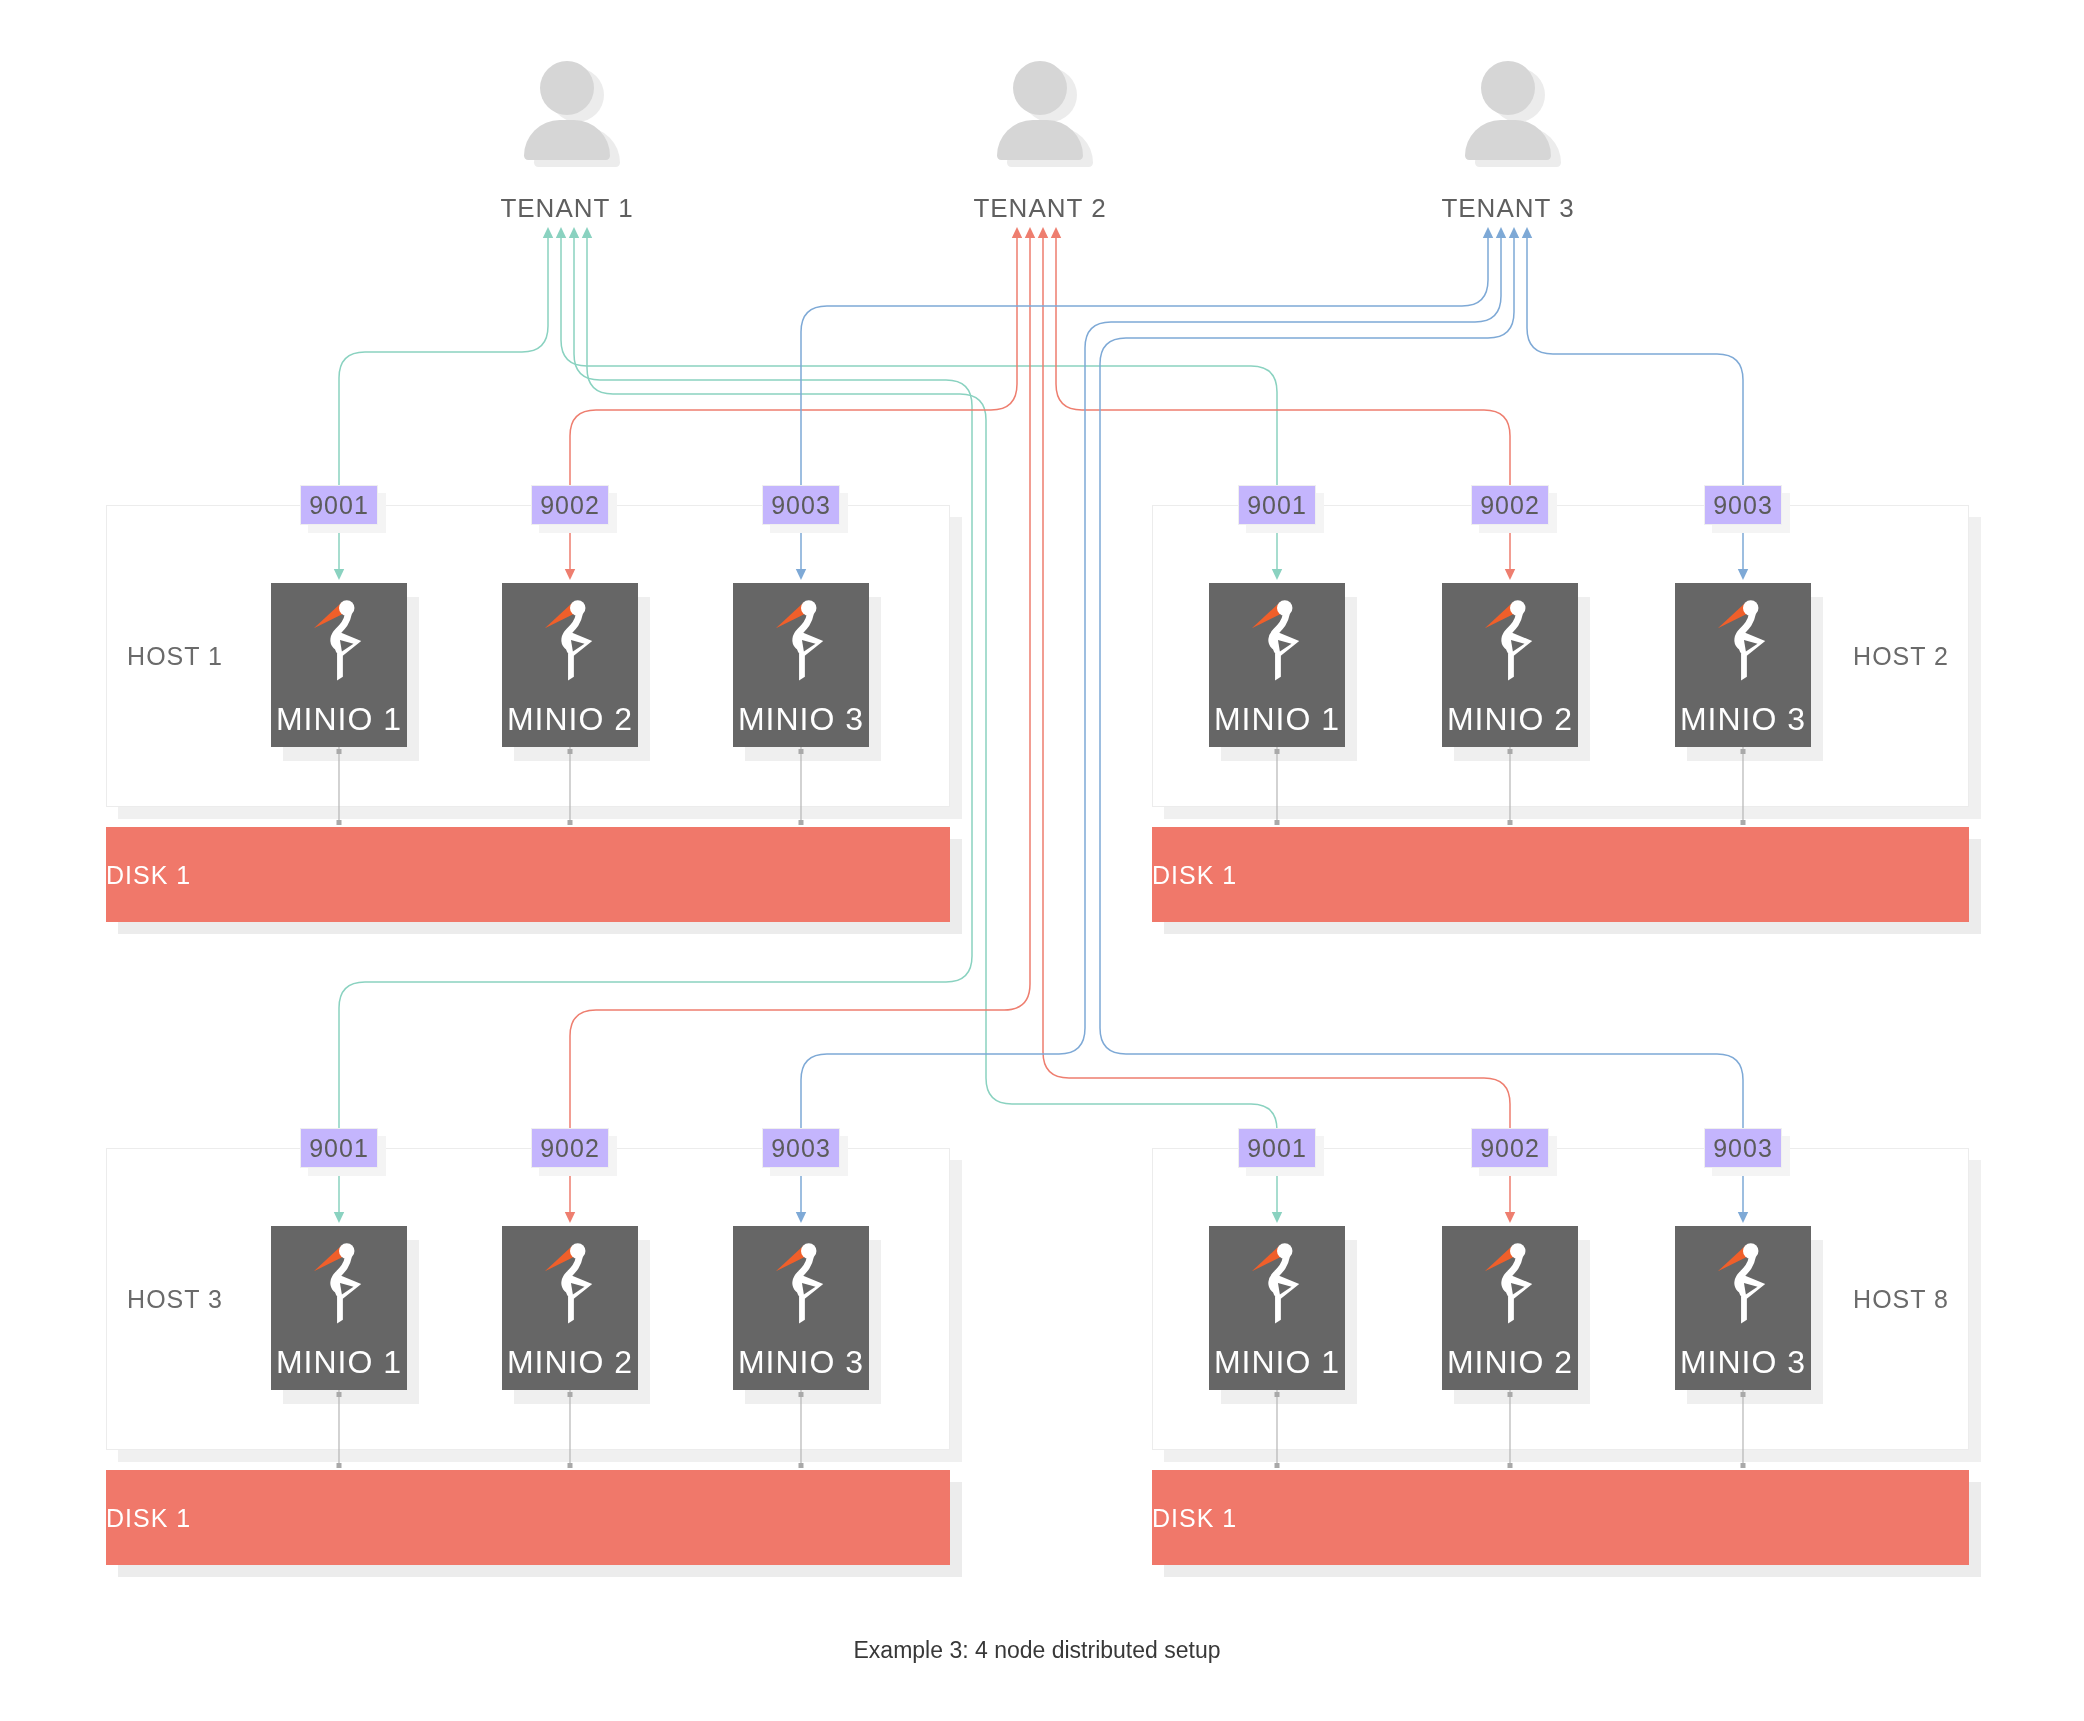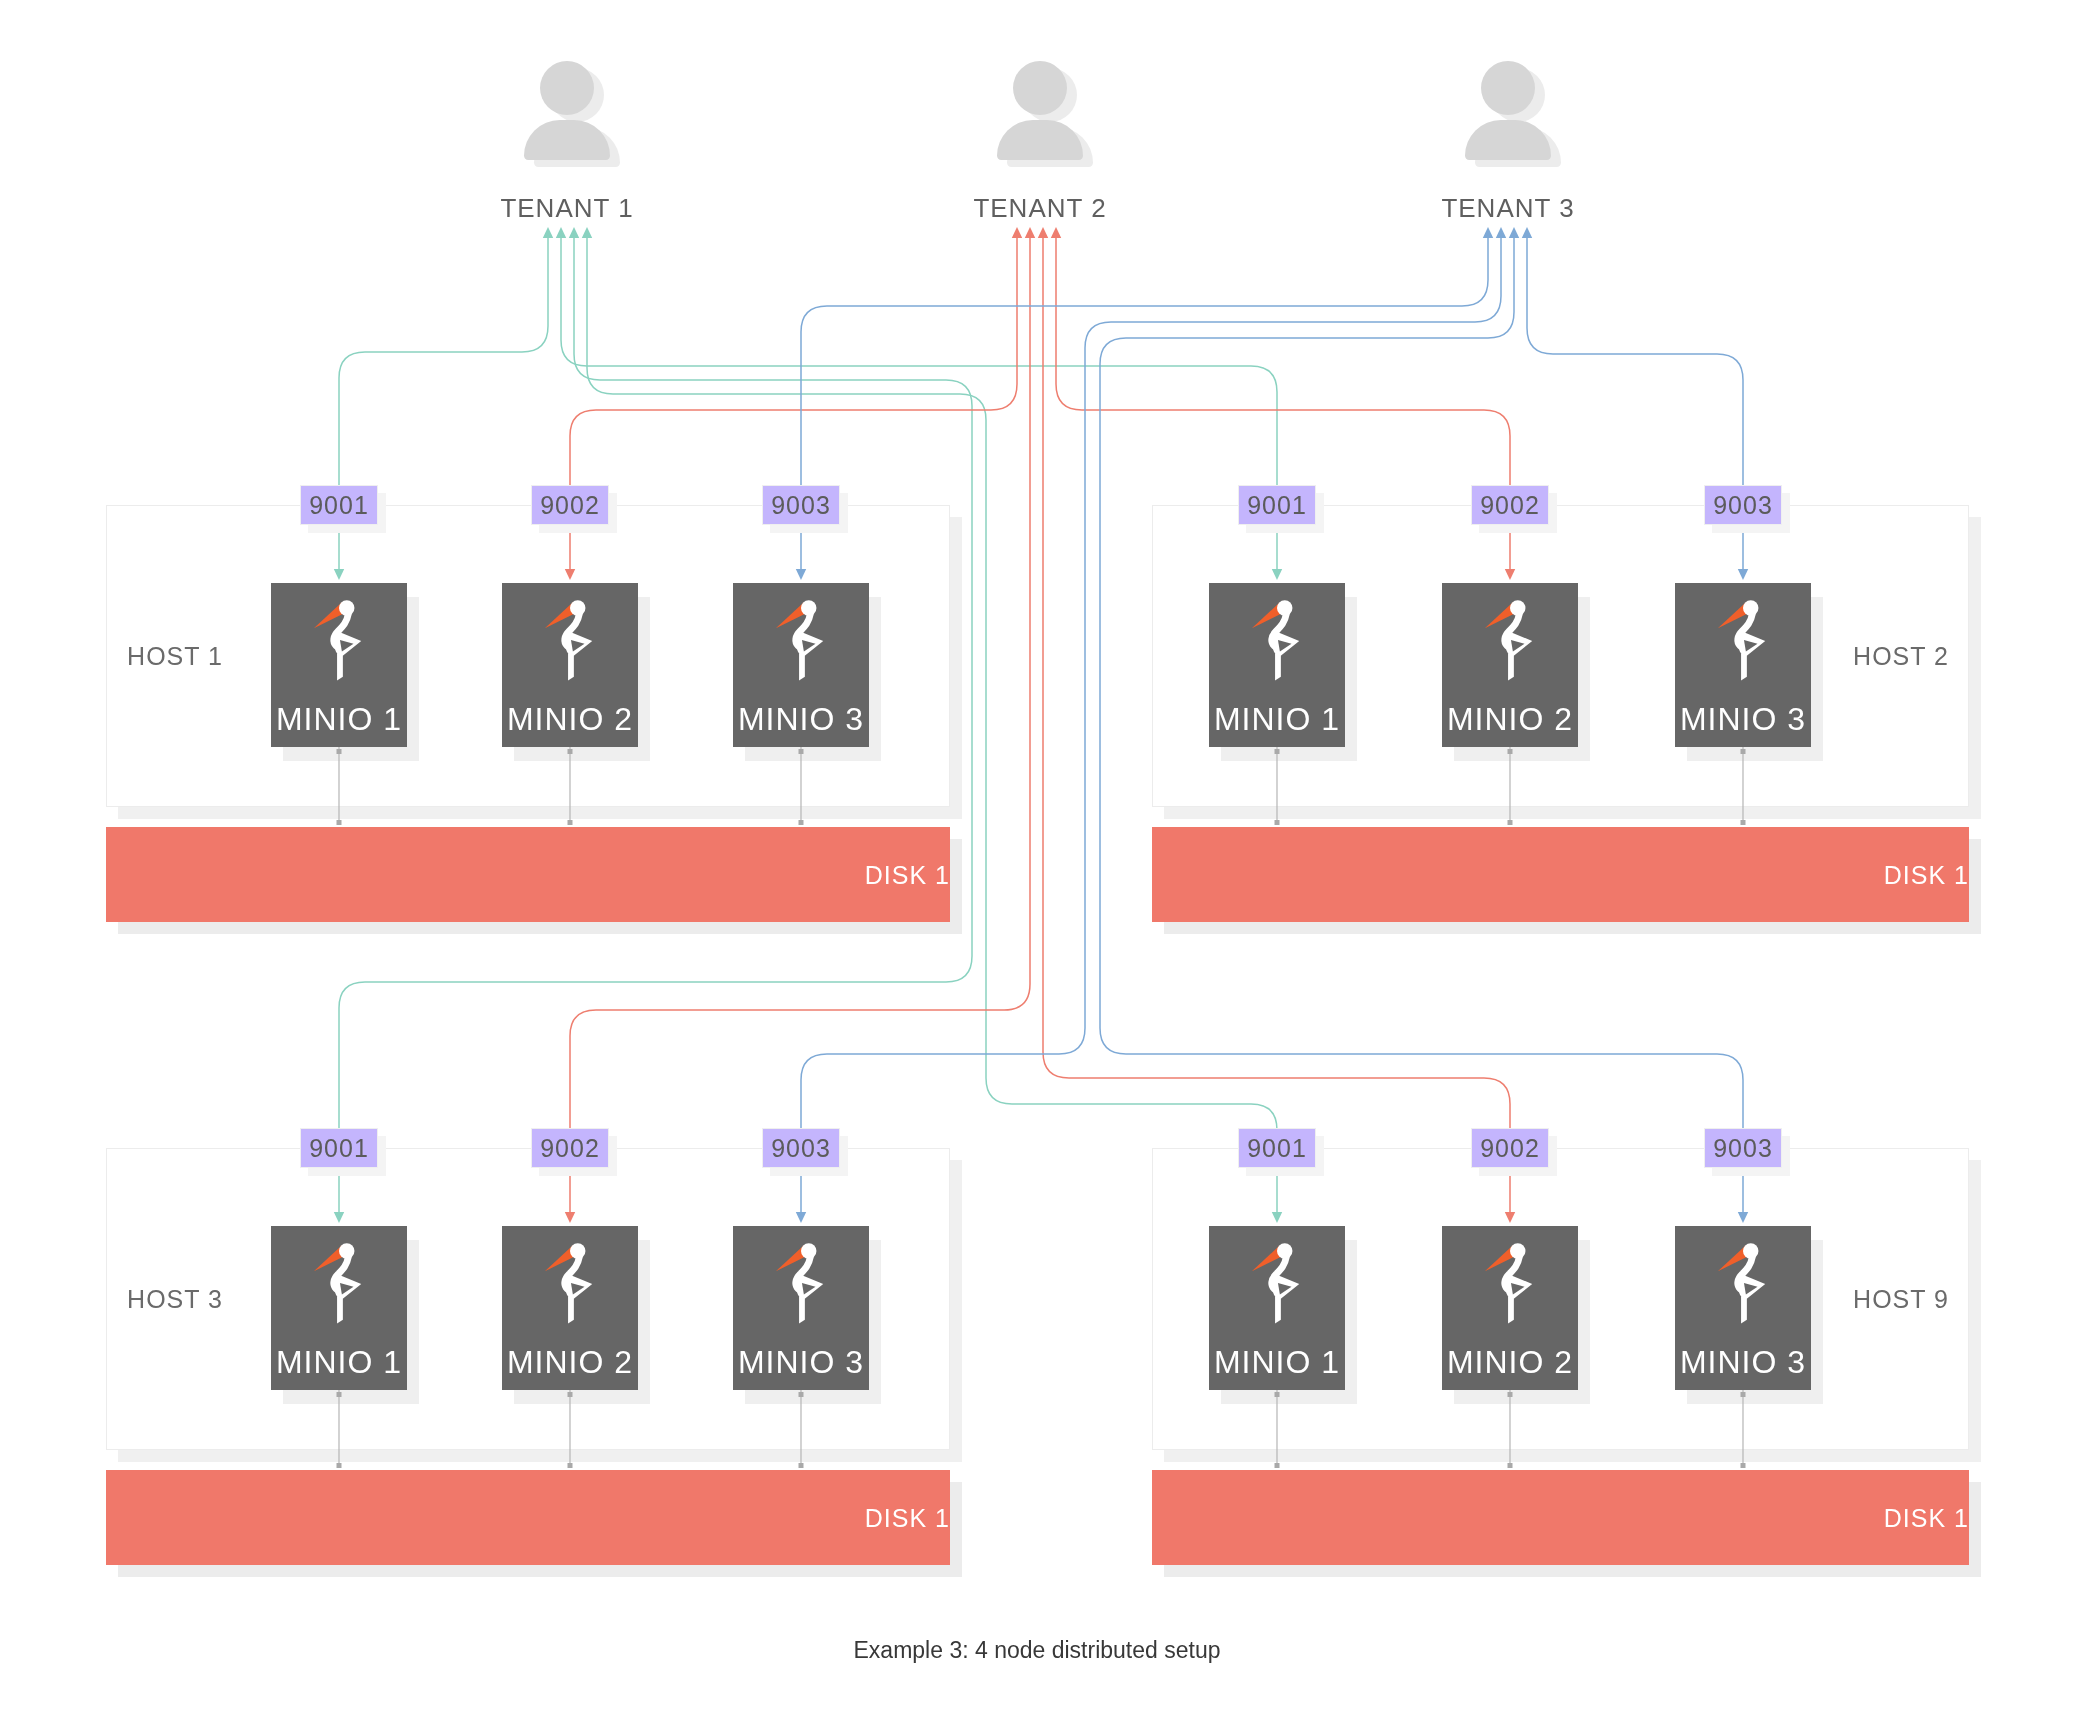--- a/index.html
+++ b/index.html
@@ -49,21 +49,21 @@
   .minio-label {
     position:absolute; left:0; right:0; top:118px;
     color:#ffffff; font-size:32px; letter-spacing:1px;
   }
   .disk-bar {
     position:absolute; height:95px; background:#f0786a;
     box-shadow: 12px 12px 0 #ececec;
   }
   .disk-label {
     position:absolute; left:0; right:0; top:50%; transform:translateY(-50%);
-    text-align:right; color:#ffffff; font-size:25px; letter-spacing:1px;
+    text-align:left; color:#ffffff; font-size:25px; letter-spacing:1px;
   }
 
   
   .port-badge {
     position:absolute; width:78px; height:40px; background:#c4b5fd;
     border:1px solid #efefef; box-shadow: 8px 8px 0 #f4f4f4;
     display:flex; align-items:center; justify-content:center;
     font-size:25px; color:#5b5b5b; letter-spacing:1px;
   }
 
@@ -186,21 +186,21 @@
           <polygon points="4,34 33,7 38,17" fill="#F05F2A"></polygon>
           <circle cx="38" cy="13" r="8" fill="#ffffff"></circle>
           <path d="M40,18 C38,28 34,32 29,37 C24,42 23,48 27,52" fill="none" stroke="#ffffff" stroke-width="7" stroke-linecap="round"></path>
           <path d="M26,36 L53,47 L32,64 C26,60 24,52 26,46 Z" fill="#ffffff"></path>
           <path d="M31,46 L45,50 L33,58 Z" fill="#666666"></path>
           <path d="M28,60 L34,62 L34,84 L28,88 Z" fill="#ffffff"></path>
         </svg>
         <div class="minio-label">MINIO 3</div>
       </div>
       <div class="host-box" style="left: 1152px; top: 1148px; width: 817px; height: 302px;"></div>
-      <div class="host-label" style="left: 1901px; top: 1299px;">HOST 9</div>
+      <div class="host-label" style="left: 1901px; top: 1299px;">HOST 8</div>
       <div class="disk-bar" style="left: 1152px; top: 1470px; width: 817px;">
         <div class="disk-label">DISK 1</div>
       </div>
       <div class="minio-box" style="left: 1209px; top: 1226px;">
         <svg width="58" height="88" viewBox="0 0 60 90">
           <polygon points="4,34 33,7 38,17" fill="#F05F2A"></polygon>
           <circle cx="38" cy="13" r="8" fill="#ffffff"></circle>
           <path d="M40,18 C38,28 34,32 29,37 C24,42 23,48 27,52" fill="none" stroke="#ffffff" stroke-width="7" stroke-linecap="round"></path>
           <path d="M26,36 L53,47 L32,64 C26,60 24,52 26,46 Z" fill="#ffffff"></path>
           <path d="M31,46 L45,50 L33,58 Z" fill="#666666"></path>

